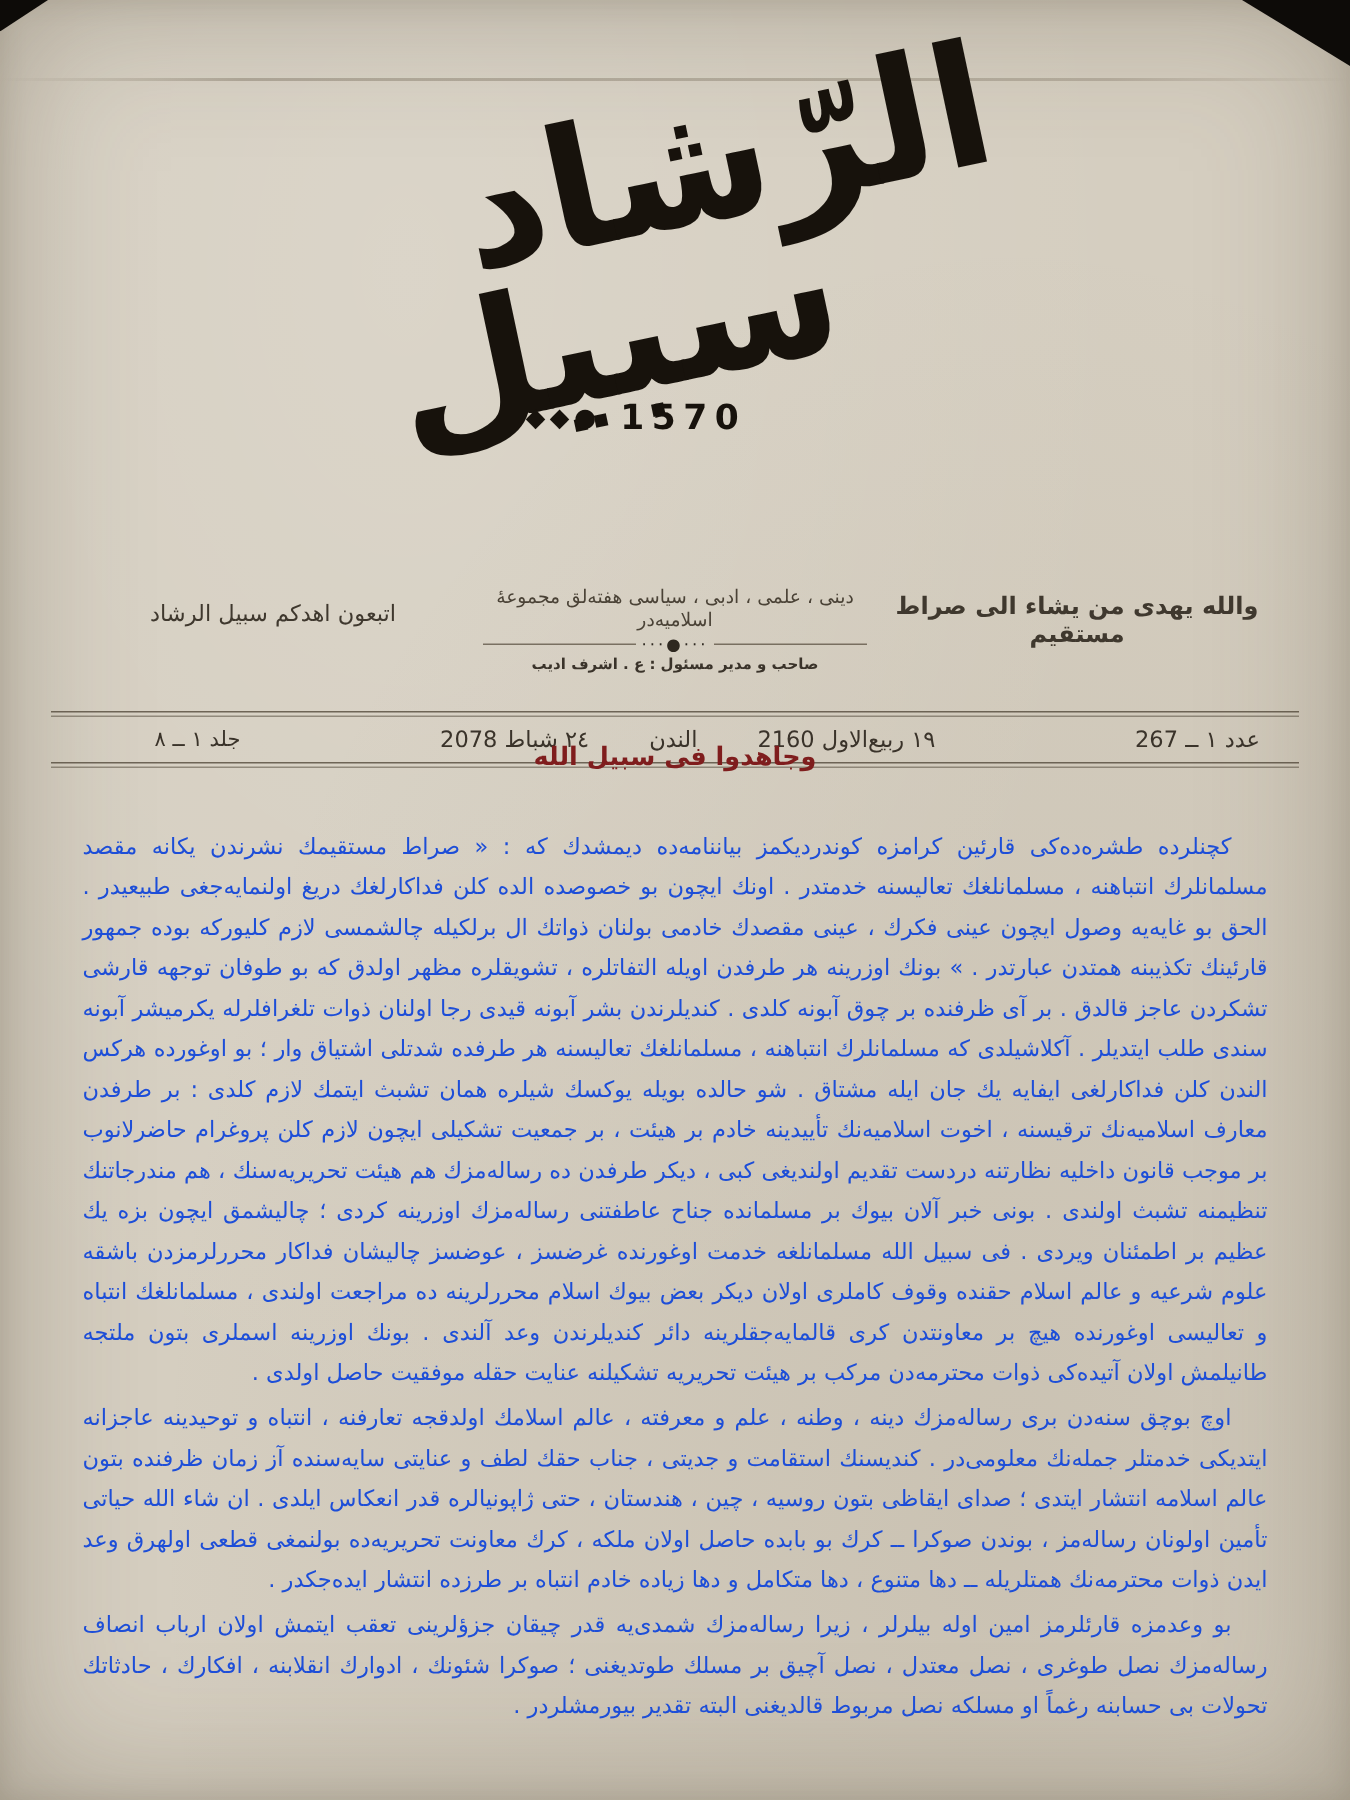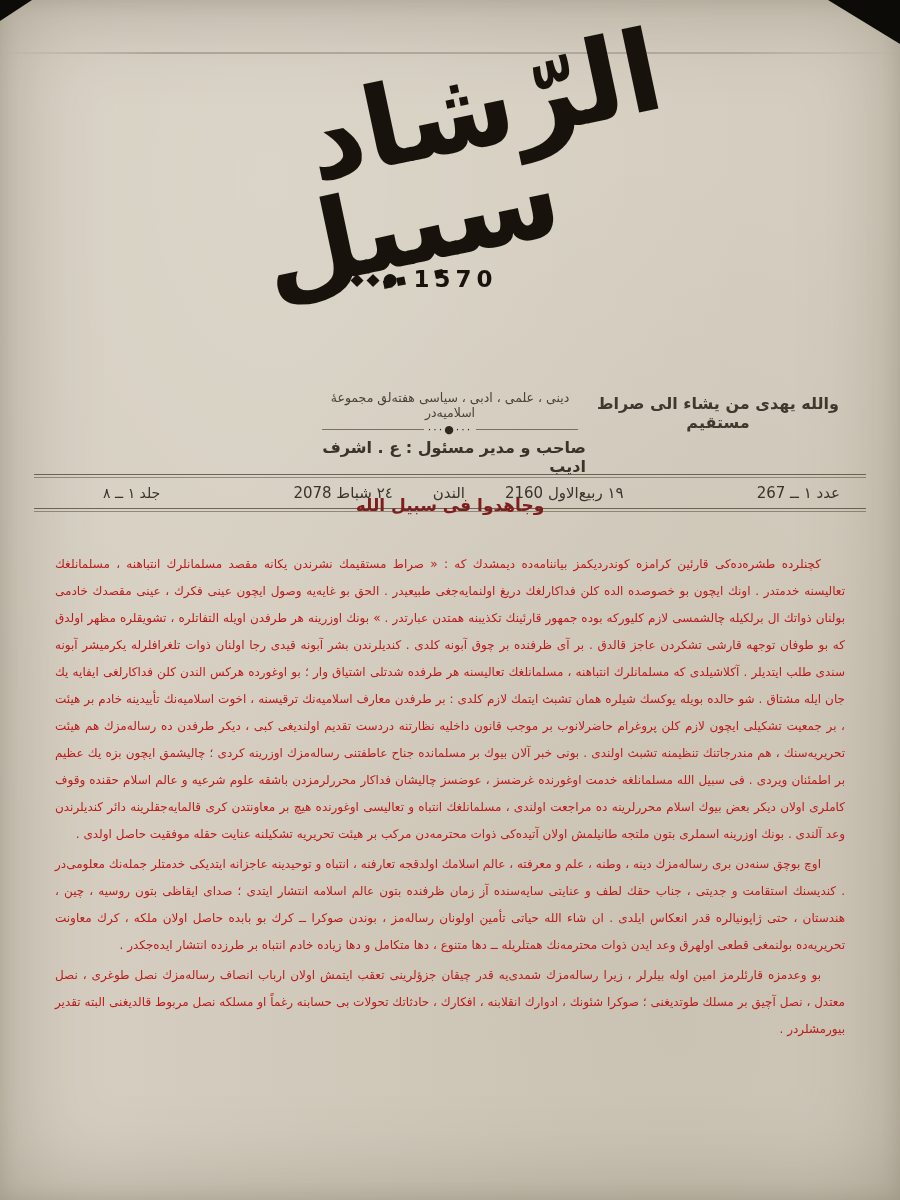--- a/index.html
+++ b/index.html
@@ -39,35 +39,35 @@
     display:flex; align-items:flex-start;
   }
   .h-col{ text-align:center; }
   .h-right{ width:33%; padding-top:12px; font-size:16px;font-weight:bold; }
   .h-center{ width:34%; padding-top:8px; }
   .h-left{ width:33%; padding-top:18px; font-size:15px; }
   .subtitle{ font-size:12.5px; color:#4a4236; }
   .divider{ display:flex; align-items:center; justify-content:center; margin:3px 8px 2px; }
   .dline{ flex:1; height:1px; background:rgba(70,60,45,.65); }
   .ddots{ font-size:11px; letter-spacing:2px; padding:0 4px; color:#2e2820; }
-  .publisher{ font-size:16px; font-weight:bold; color:#3a332a;text-align:right; }
+  .publisher{ font-size:10px; font-weight:bold; color:#3a332a; }
 
   
   .issue-bar{ position:absolute; top:474px; left:34px; right:34px; }
   .dbl-rule{ height:4px; border-top:1px solid rgba(75,65,50,.75); border-bottom:1px solid rgba(75,65,50,.5); }
   .issue-row{ display:flex; align-items:center; justify-content:space-between; padding:6px 26px; font-size:15px; color:#3a332a; }
   .issue-center{ display:flex; gap:40px; }
   .vol{ font-size:14px;margin-left:43px; }
 
   
   .article-title{ position:absolute; top:495px; left:0; width:100%; text-align:center; font-size:17px; font-weight:bold; color:#7f1d1d; }
   .body-text{
     position:absolute; top:551px; left:55px; right:55px;
     direction:rtl; text-align:justify;
-    font-size:12px; line-height:27px; color:#b91c1c;
+    font-size:15px; line-height:27px; color:#1d4ed8;
   }
   .body-text p{ text-indent:24px; margin-bottom:3px; }
 </style>
 </head>
 <body>
 
 <div class="vignette"></div>
 <div class="crease"></div>
 <div class="chip chip-tl"></div>
 <div class="chip chip-tr"></div>
@@ -87,20 +87,21 @@
   <div class="h-col h-right">والله يهدى من يشاء الى صراط مستقيم</div>
   <div class="h-col h-center">
     <div class="subtitle">دينى ، علمى ، ادبى ، سياسى هفته‌لق مجموعهٔ اسلاميه‌در</div>
     <div class="divider">
       <span class="dline"></span>
       <span class="ddots">···●···</span>
       <span class="dline"></span>
     </div>
     <div class="publisher">صاحب و مدير مسئول : ع . اشرف اديب</div>
   </div>
+  <div class="h-col h-left">اتبعون اهدكم سبيل الرشاد</div>
 </div>
 
 <div class="issue-bar">
   <div class="dbl-rule"></div>
   <div class="issue-row" dir="rtl">
     <span>عدد ١ ــ 267</span>
     <span class="issue-center">
       <span>١٩ ربيع‌الاول 2160</span>
       <span>الندن</span>
       <span>٢٤ شباط 2078</span>

